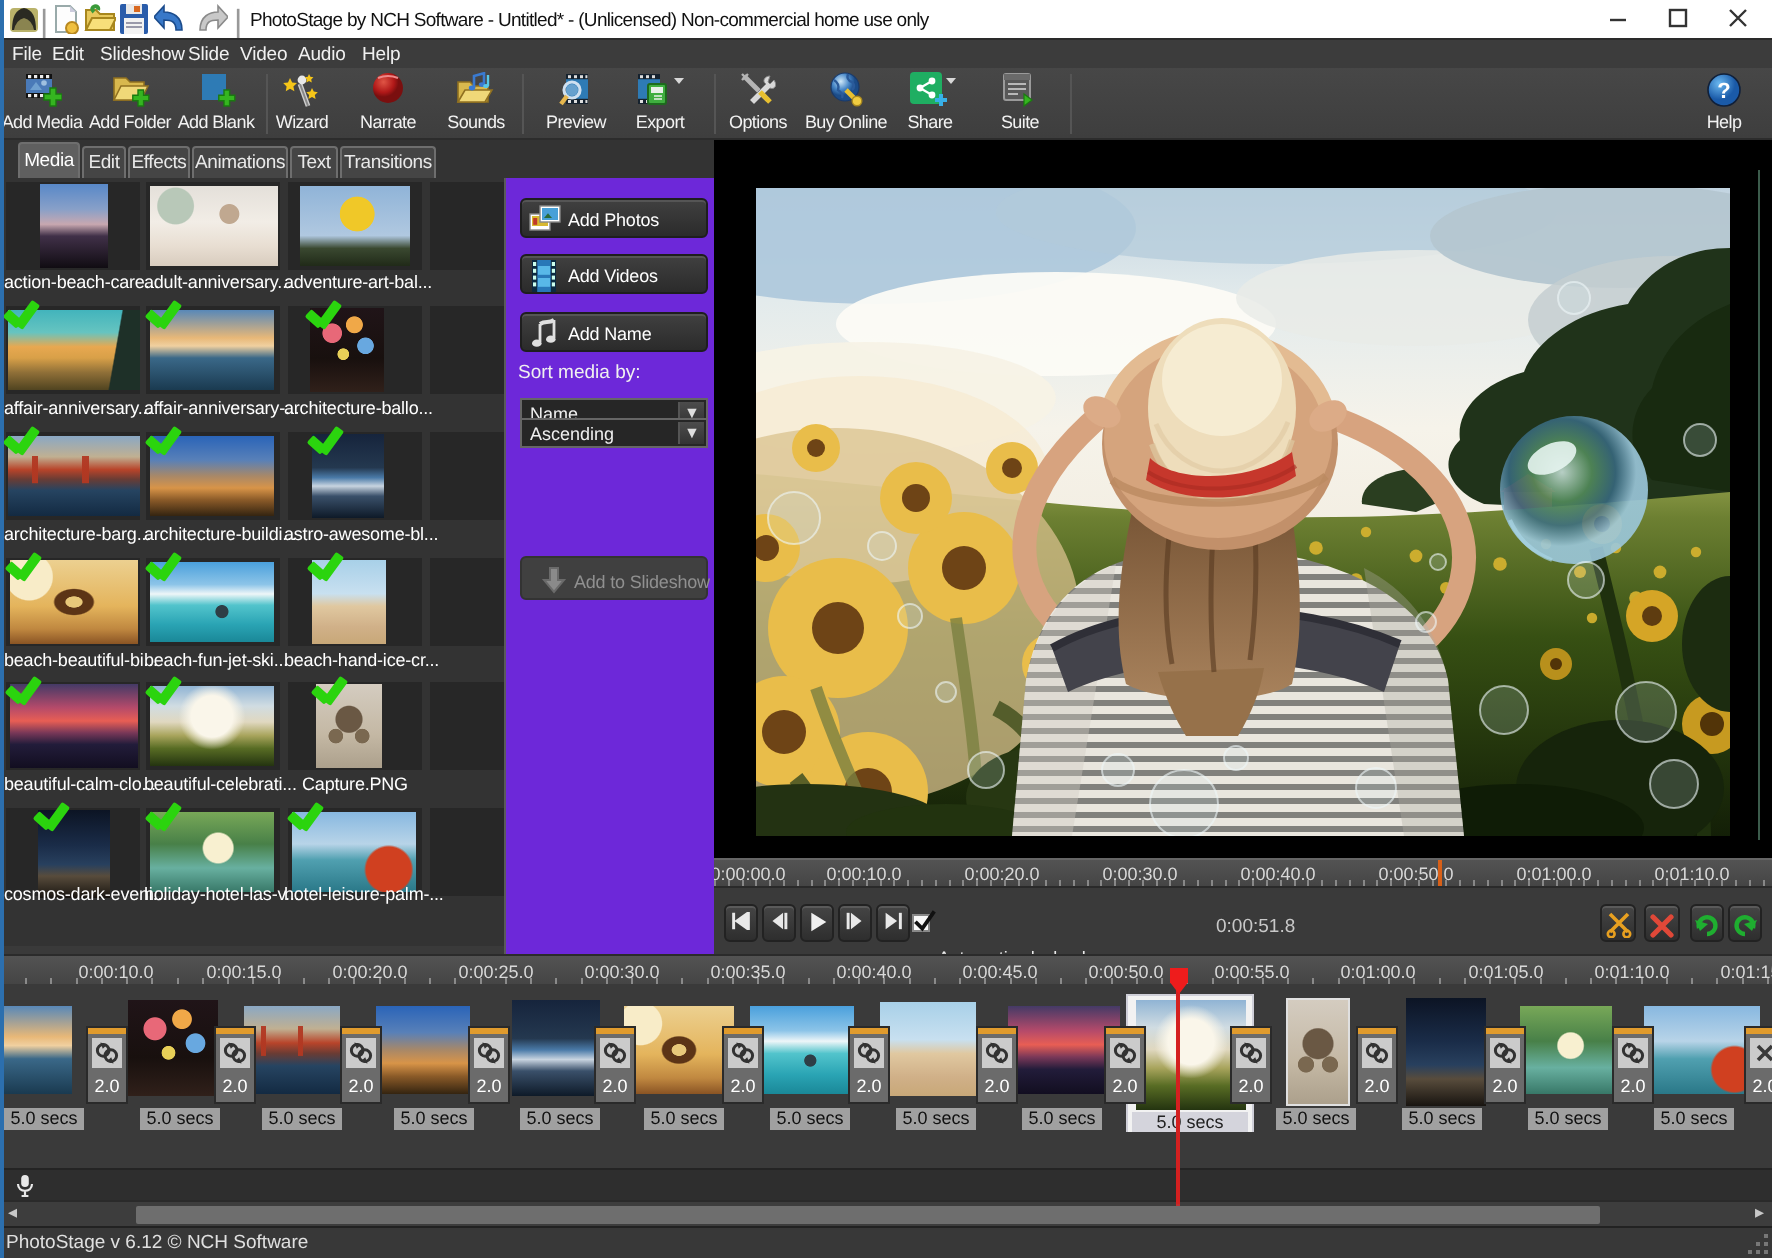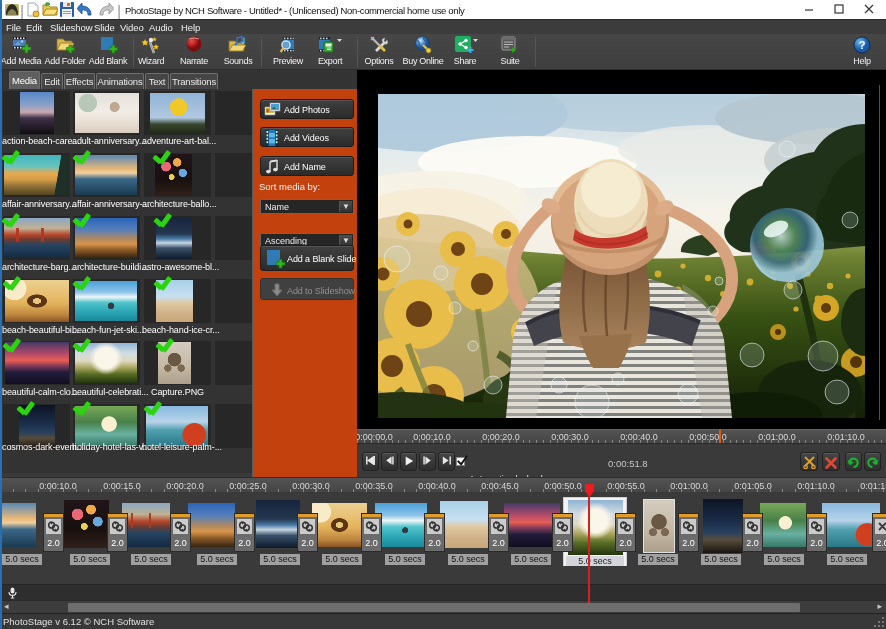--- a/index.html
+++ b/index.html
@@ -54,21 +54,21 @@
 .ph-jetski { background:radial-gradient(circle at 58% 62%, #2e3e46 0 7%, transparent 8%),linear-gradient(180deg,#4aa0dc 0%,#8cc4e8 28%,#eef6f8 40%,#52c4cc 54%,#2aa4b4 78%,#1a8898 100%); }
 .ph-beacharm { background:linear-gradient(180deg,#a8d0e8 0%,#c8e0f0 40%,#e0c8a0 55%,#d0b088 80%,#c8a878 100%); }
 .ph-calmclouds { background:linear-gradient(180deg,#443a66 0%,#b44a6a 28%,#e85e54 44%,#7a3858 58%,#221c3a 72%,#120e20 100%); }
 .ph-celebration { background:radial-gradient(circle at 50% 38%, #faf6ea 0 26%, transparent 42%),linear-gradient(180deg,#90b4d4 0%,#d0dce2 25%,#e0d8c0 45%,#a8a45c 62%,#586c24 78%,#243410 100%); }
 .ph-capture { background:radial-gradient(circle at 50% 42%,#6a5844 0 22%,transparent 24%),radial-gradient(circle at 30% 62%,#7a6850 0 10%,transparent 11%),radial-gradient(circle at 70% 62%,#7a6850 0 10%,transparent 11%),linear-gradient(180deg,#d4ccc0 0%,#c4b8a4 60%,#aca08c 100%); }
 .ph-cosmos { background:linear-gradient(180deg,#0c1424 0%,#1a2c48 40%,#28405e 62%,#584c3c 75%,#181410 100%); }
 .ph-palm { background:radial-gradient(circle at 55% 45%,#f8f0d0 0 18%,transparent 20%),linear-gradient(180deg,#78a858 0%,#488048 40%,#68b0a0 70%,#387868 100%); }
 .ph-resort { background:radial-gradient(circle at 78% 72%,#d04020 0 20%,transparent 22%),linear-gradient(180deg,#88b8e0 0%,#b8d4e8 40%,#50a0b0 60%,#2a7888 100%); }
 
 
-#midpanel { left:252px; top:89px; width:105px; height:388px; background:#c2410c; border-left:1px solid #5a5a5a;}
+#midpanel { left:252px; top:89px; width:105px; height:388px; background:#6d28d9; border-left:1px solid #5a5a5a;}
 .mbtn { position:absolute; left:7px; width:94px; background:linear-gradient(#404040,#2b2b2b);
   border:1px solid #1e1e1e; border-radius:3px; color:#fff; font-size:9px; letter-spacing:-0.1px; box-shadow:inset 0 1px 0 #555;}
 .mbtn .txt { position:absolute; white-space:nowrap; }
 .dd { position:absolute; left:7px; width:94px; height:15px; background:#262626; border:1px solid #666;
   color:#efefef; font-size:9px; }
 .dd .arr { position:absolute; right:1px; top:1px; width:13px; height:11px; background:linear-gradient(#4c4c4c,#333);
   border-left:1px solid #555; color:#ddd; font-size:8px; text-align:center; line-height:11px;}
 
 
 #preview { left:357px; top:70px; width:529px; height:359px; background:#000; }
@@ -466,31 +466,24 @@
         <ellipse cx="3.4" cy="13.6" rx="2.4" ry="1.8" fill="#e0e0e0"></ellipse>
         <ellipse cx="10.4" cy="11.6" rx="2.4" ry="1.8" fill="#e0e0e0"></ellipse>
       </svg>
       <span class="txt" style="left:23px;top:5px">Add Name</span>
     </div>
     <div class="abs" style="left:6px;top:92px;font-size:9.5px;color:#f0f0f0">Sort media by:</div>
     <div class="dd" style="top:110px">
         <span style="position:absolute;left:4px;top:2px">Name</span>
         <span class="arr">▼</span>
       </div>
-    <div class="dd" style="top:144px">
+    <div class="dd" style="top:120px">
         <span style="position:absolute;left:4px;top:2px">Ascending</span>
         <span class="arr">▼</span>
       </div>
-    <div class="mbtn" style="top:156px;height:26px">
-      <svg style="position:absolute;left:5px;top:3px" width="20" height="20" viewBox="0 0 20 20">
-        <rect x="1" y="1" width="13" height="15" fill="#2e7bb5"></rect>
-        <path d="M13 19 v-2.8 h-2.8 v-3 h2.8 v-2.8 h3 v2.8 h2.8 v3 h-2.8 v2.8 Z" fill="#35b520" stroke="#1a7a10" stroke-width="0.7"></path>
-      </svg>
-      <span class="txt" style="left:26px;top:8px">Add a Blank Slide</span>
-    </div>
     <div class="mbtn" style="top:189px;height:22px;background:#404040;border-color:#333;box-shadow:none;color:#909090">
       <svg style="position:absolute;left:9px;top:4px" width="14" height="14" viewBox="0 0 14 14">
         <path d="M5 1 h4 v6 h3 l-5 6 -5-6 h3 Z" fill="#8a8a8a" stroke="#6a6a6a"></path>
       </svg>
       <span class="txt" style="left:26px;top:7px">Add to Slideshow</span>
     </div>
   </div>
   <div id="preview" class="abs">
     <svg style="position:absolute;left:21px;top:24px" width="487" height="324" viewBox="0 0 487 324">
       <defs>

